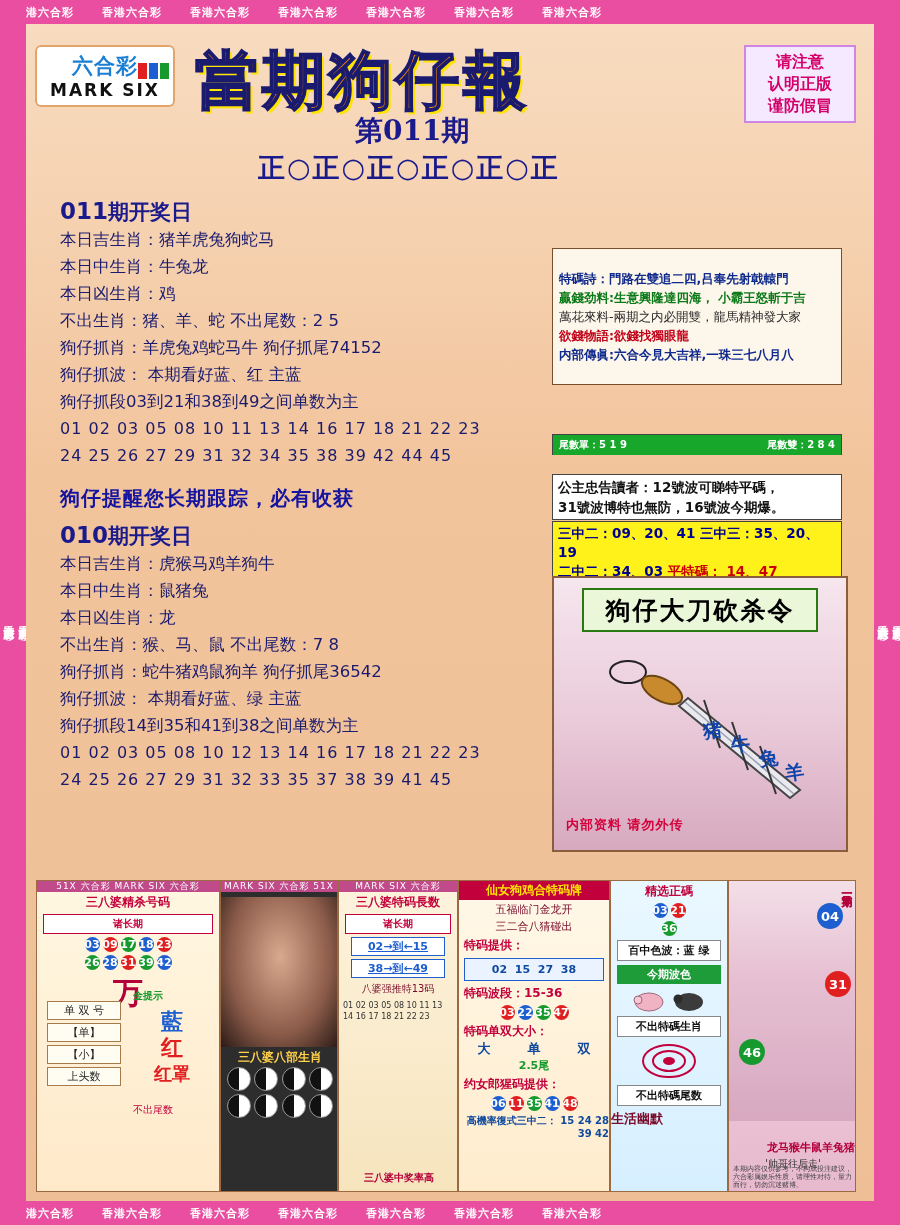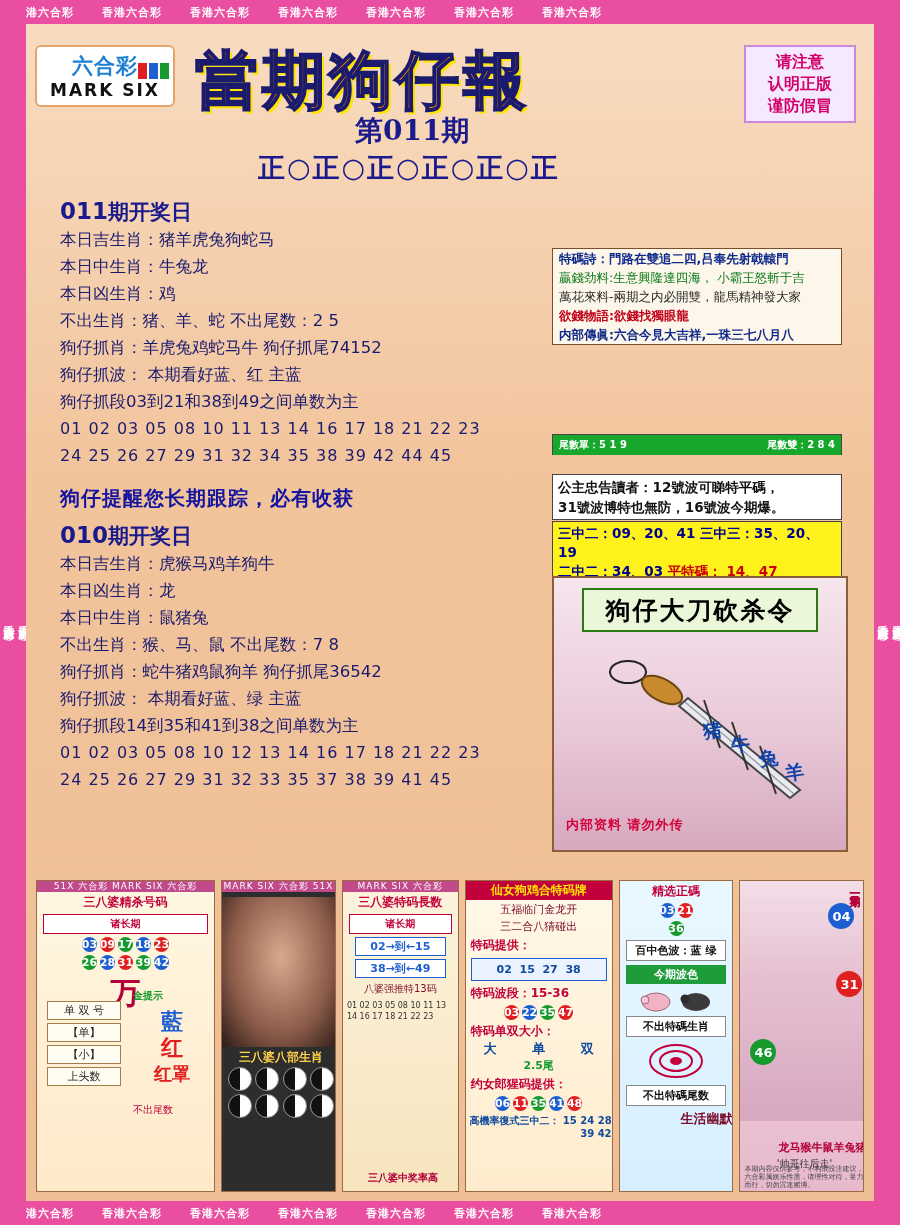--- a/index.html
+++ b/index.html
@@ -94,25 +94,25 @@
   .blk-title .num{font-size:23px;}
   .numline{letter-spacing:1px;font-size:16px;}
   .remind{
     margin:16px 0 10px 0;
     font-size:20px;font-weight:bold;color:#1414a0;letter-spacing:1px;
   }
   
   .poem{
     position:absolute;left:552px;top:248px;width:290px;
     border:1px solid #7a4d2b;background:#fdf6ea;
-    padding:0 6px;box-sizing:border-box;
+    padding:20px 6px;box-sizing:border-box;
   }
   .poem .l{font-size:12.5px;line-height:19px;white-space:nowrap;}
   .c-blue{color:#102a8c;font-weight:bold;}
-  .c-green{color:#0a7a18;font-weight:normal;}
+  .c-green{color:#0a7a18;font-weight:bold;}
   .c-red{color:#c00018;font-weight:bold;}
   .c-dark{color:#2a2a2a;}
   .bars{position:absolute;left:552px;top:396px;width:290px;}
   .bar{
     display:flex;align-items:center;justify-content:space-between;
     height:21px;padding:0 6px;box-sizing:border-box;
     font-size:10px;font-weight:bold;border:1px solid #444;border-bottom:none;
     white-space:nowrap;
     margin-top:38px;
   }
@@ -148,21 +148,21 @@
     font-family:"DejaVu Serif","Liberation Serif",serif;
   }
   .knife-wrap{position:absolute;left:0;top:52px;width:292px;height:190px;}
   .knife-note{
     position:absolute;left:12px;bottom:16px;
     color:#d4003c;font-size:13px;font-weight:bold;letter-spacing:1px;
   }
   
   .bottom{
     position:absolute;left:36px;top:880px;width:828px;height:312px;
-    display:flex;gap:6px;
+    display:flex;gap:0;
   }
   .mini{
     position:relative;overflow:hidden;
     border:1px solid #9b6a43;
     box-sizing:border-box;
   }
   .m1{width:184px;background:linear-gradient(180deg,#fff7e2,#ffe9c9);}
   .m2{width:118px;background:#2d2d2d;}
   .m3{width:120px;background:linear-gradient(180deg,#fdf3dd,#f6e4bd);}
   .m4{width:152px;background:linear-gradient(180deg,#fff8e8,#ffeccd);}
@@ -207,21 +207,21 @@
     position:absolute;left:6px;top:186px;width:106px;
     display:grid;grid-template-columns:repeat(4,1fr);gap:3px;
   }
   .m2 .yin i{
     display:block;width:22px;height:22px;border-radius:50%;
     background:conic-gradient(#fff 0 50%,#111 50% 100%);
     border:1px solid #999;
   }
   .m3 .arrowline{
     margin:3px 12px;background:#fff;border:1px solid #1d5fd0;
-    font-size:11px;color:#1d5fd0;text-align:center;font-weight:bold;padding:1px 8px;
+    font-size:11px;color:#1d5fd0;text-align:center;font-weight:bold;padding:1px 8px;text-decoration:underline;
   }
   .m4 .hdr4{
     background:#c2003c;color:#ffe400;font-size:12px;font-weight:bold;
     text-align:center;padding:1px 0;
   }
   .m4 .line{font-size:11px;text-align:center;color:#7a0b2a;margin-top:2px;}
   .m4 .bluebar{
     margin:4px 5px;border:1px solid #1d5fd0;background:#eaf3ff;
     font-size:11px;color:#104a9e;text-align:center;font-weight:bold;padding:4px 0;
   }
@@ -338,22 +338,22 @@
       <div class="numline">24 25 26 27 29 31 32 34 35 38 39 42 44 45</div>
     </div>
 
     <div class="remind">狗仔提醒您长期跟踪，必有收获</div>
 
     <div>
       <div class="blk-title">
         <span class="num">010</span><span>期开奖日</span>
       </div>
       <div>本日吉生肖：虎猴马鸡羊狗牛</div>
+      <div>本日中生肖：鼠猪兔</div>
       <div>本日凶生肖：龙</div>
-      <div>本日中生肖：鼠猪兔</div>
       <div>不出生肖：猴、马、鼠 不出尾数：7 8</div>
       <div>狗仔抓肖：蛇牛猪鸡鼠狗羊  狗仔抓尾36542</div>
       <div>狗仔抓波：                本期看好蓝、绿  主蓝</div>
       <div>狗仔抓段14到35和41到38之间单数为主</div>
       <div class="numline">01 02 03 05 08 10 12 13 14 16 17 18 21 22 23</div>
       <div class="numline">24 25 26 27 29 31 32 33 35 37 38 39 41 45</div>
     </div>
   </div>
 
   <div class="poem">
@@ -539,21 +539,21 @@
           <circle cx="6" cy="11" r="4.5" fill="#2b2b2b"></circle>
         </svg>
       </div>
       <div class="wbar">不出特碼生肖</div>
       <svg width="60" height="40" viewBox="0 0 60 40" style="display:block;margin:2px auto;">
         <ellipse cx="30" cy="20" rx="26" ry="16" fill="none" stroke="#c2003c" stroke-width="2"></ellipse>
         <ellipse cx="30" cy="20" rx="16" ry="10" fill="none" stroke="#c2003c" stroke-width="2"></ellipse>
         <ellipse cx="30" cy="20" rx="6" ry="4" fill="#c2003c"></ellipse>
       </svg>
       <div class="wbar">不出特碼尾数</div>
-      <div style="text-align:right;font-size:13px;font-weight:bold;color:#7a0b2a;margin-top:2px;">生活幽默</div>
+      <div style="text-align:left;font-size:13px;font-weight:bold;color:#7a0b2a;margin-top:2px;">生活幽默</div>
     </div>
 
     <div class="mini m6">
       <div class="model"></div>
       <div class="vlabel">第零一一期</div>
       <div class="numball" style="background:#1d5fd0;left:88px;top:22px;">04</div>
       <div class="numball" style="background:#e02020;left:96px;top:90px;">31</div>
       <div class="numball" style="background:#169a2e;left:10px;top:158px;">46</div>
       <div class="cap">龙马猴牛鼠羊兔猪</div>
       <div class="cap2">'帅哥往后走'</div>

